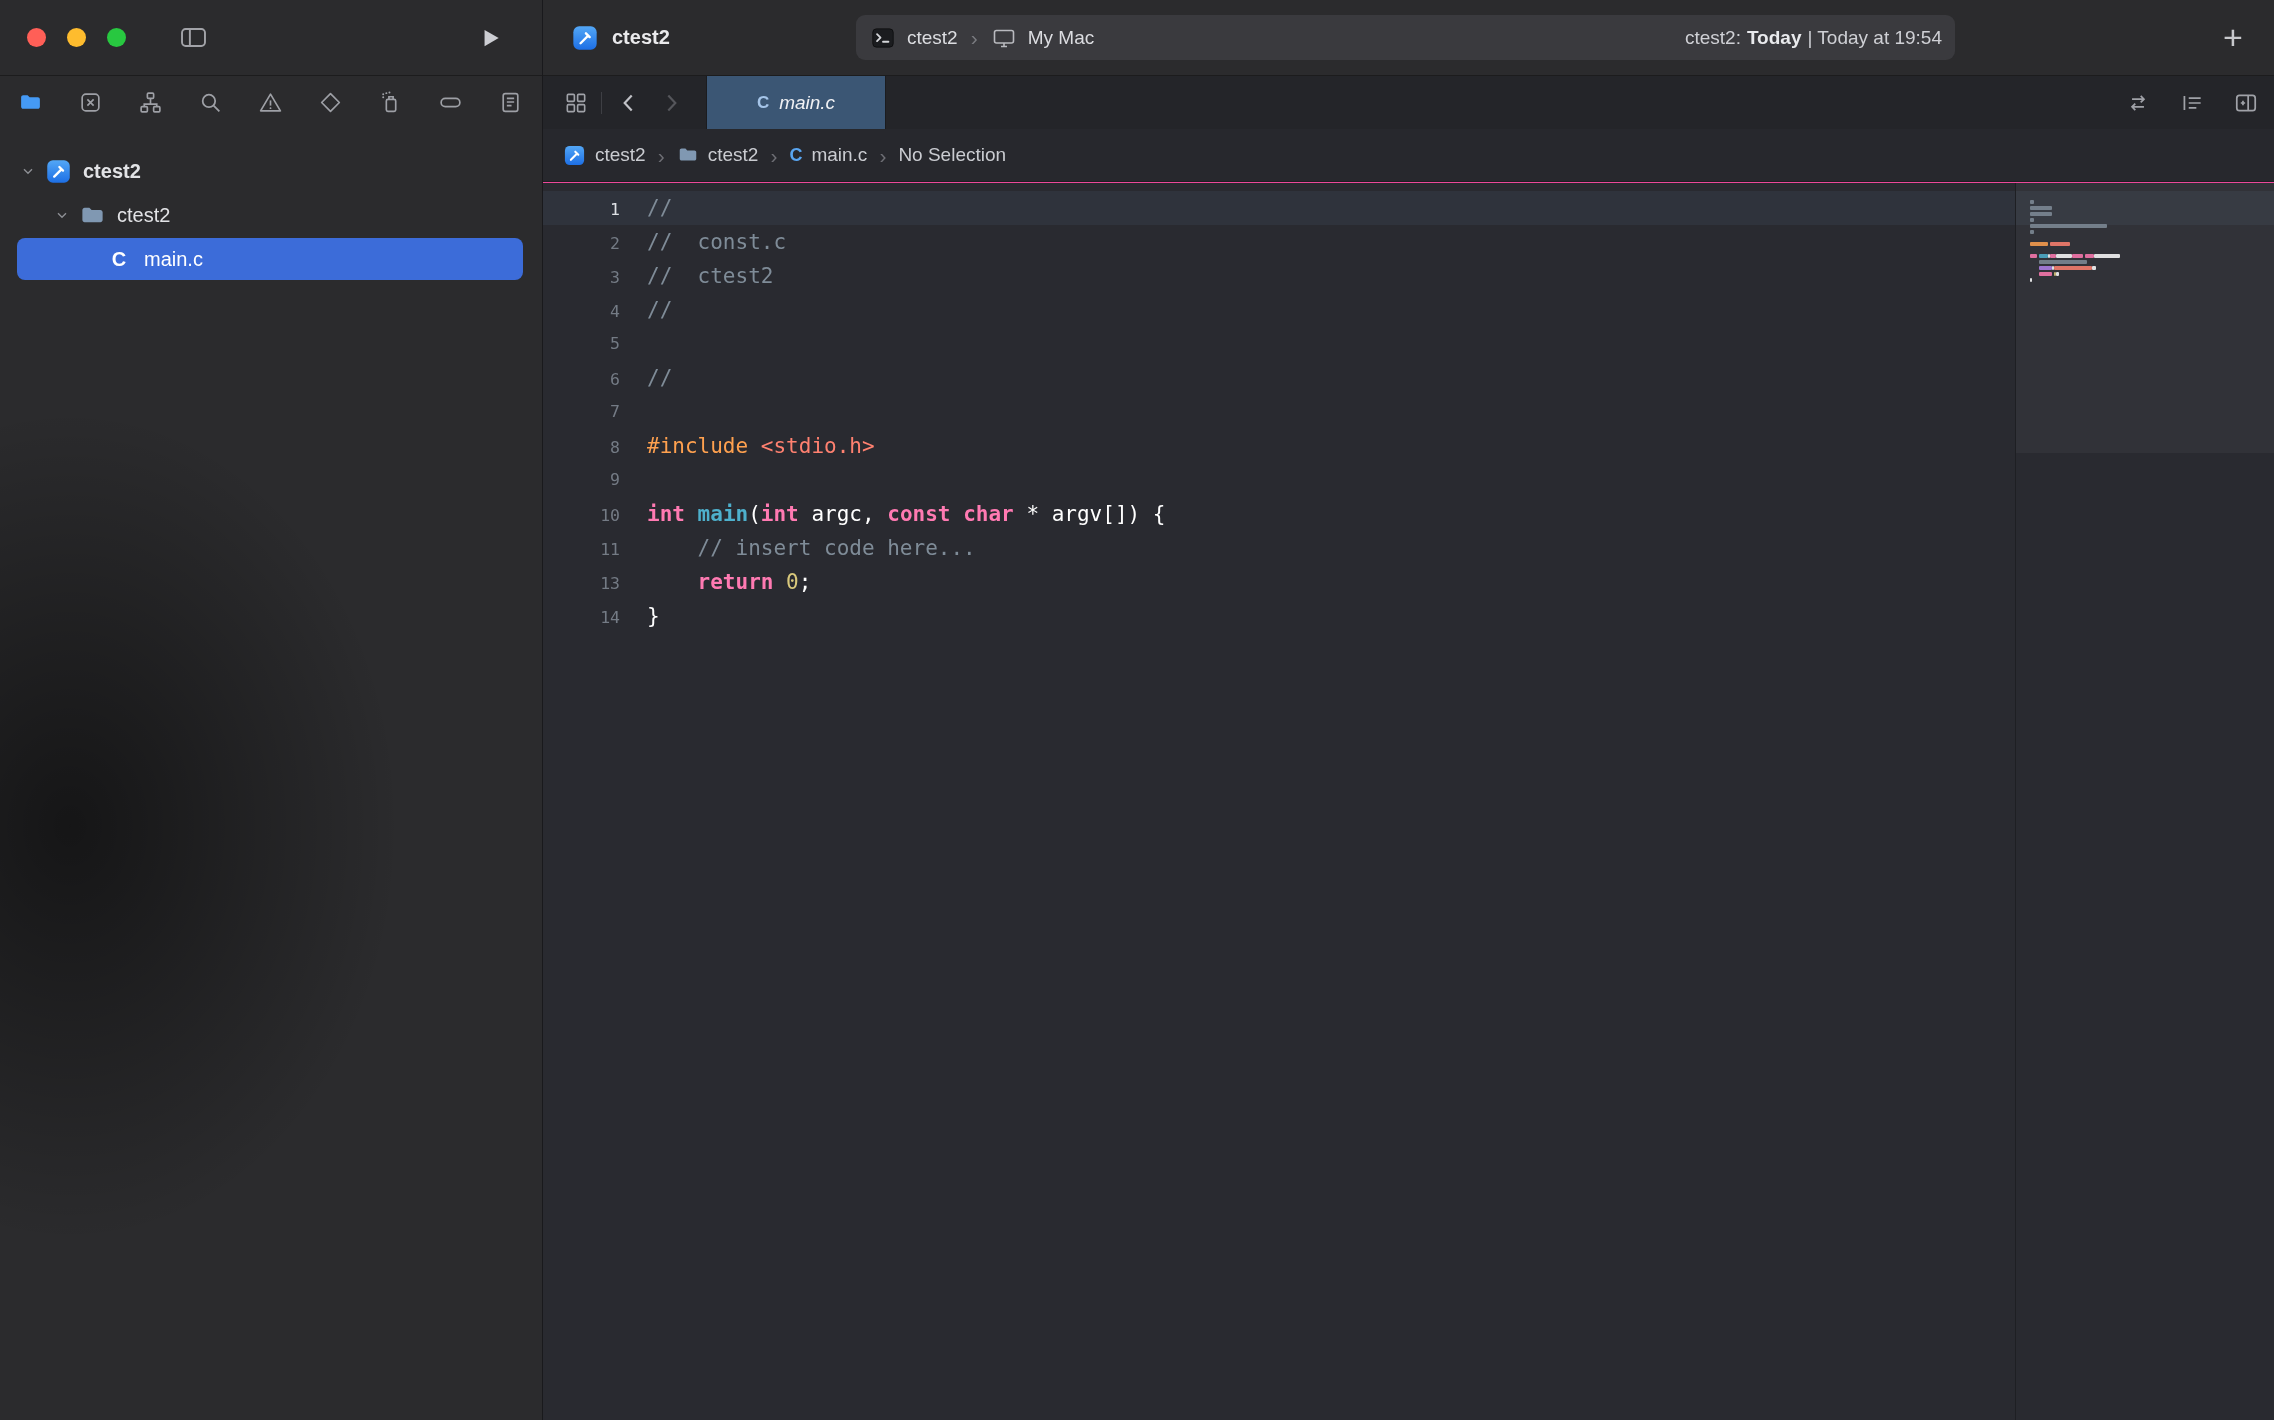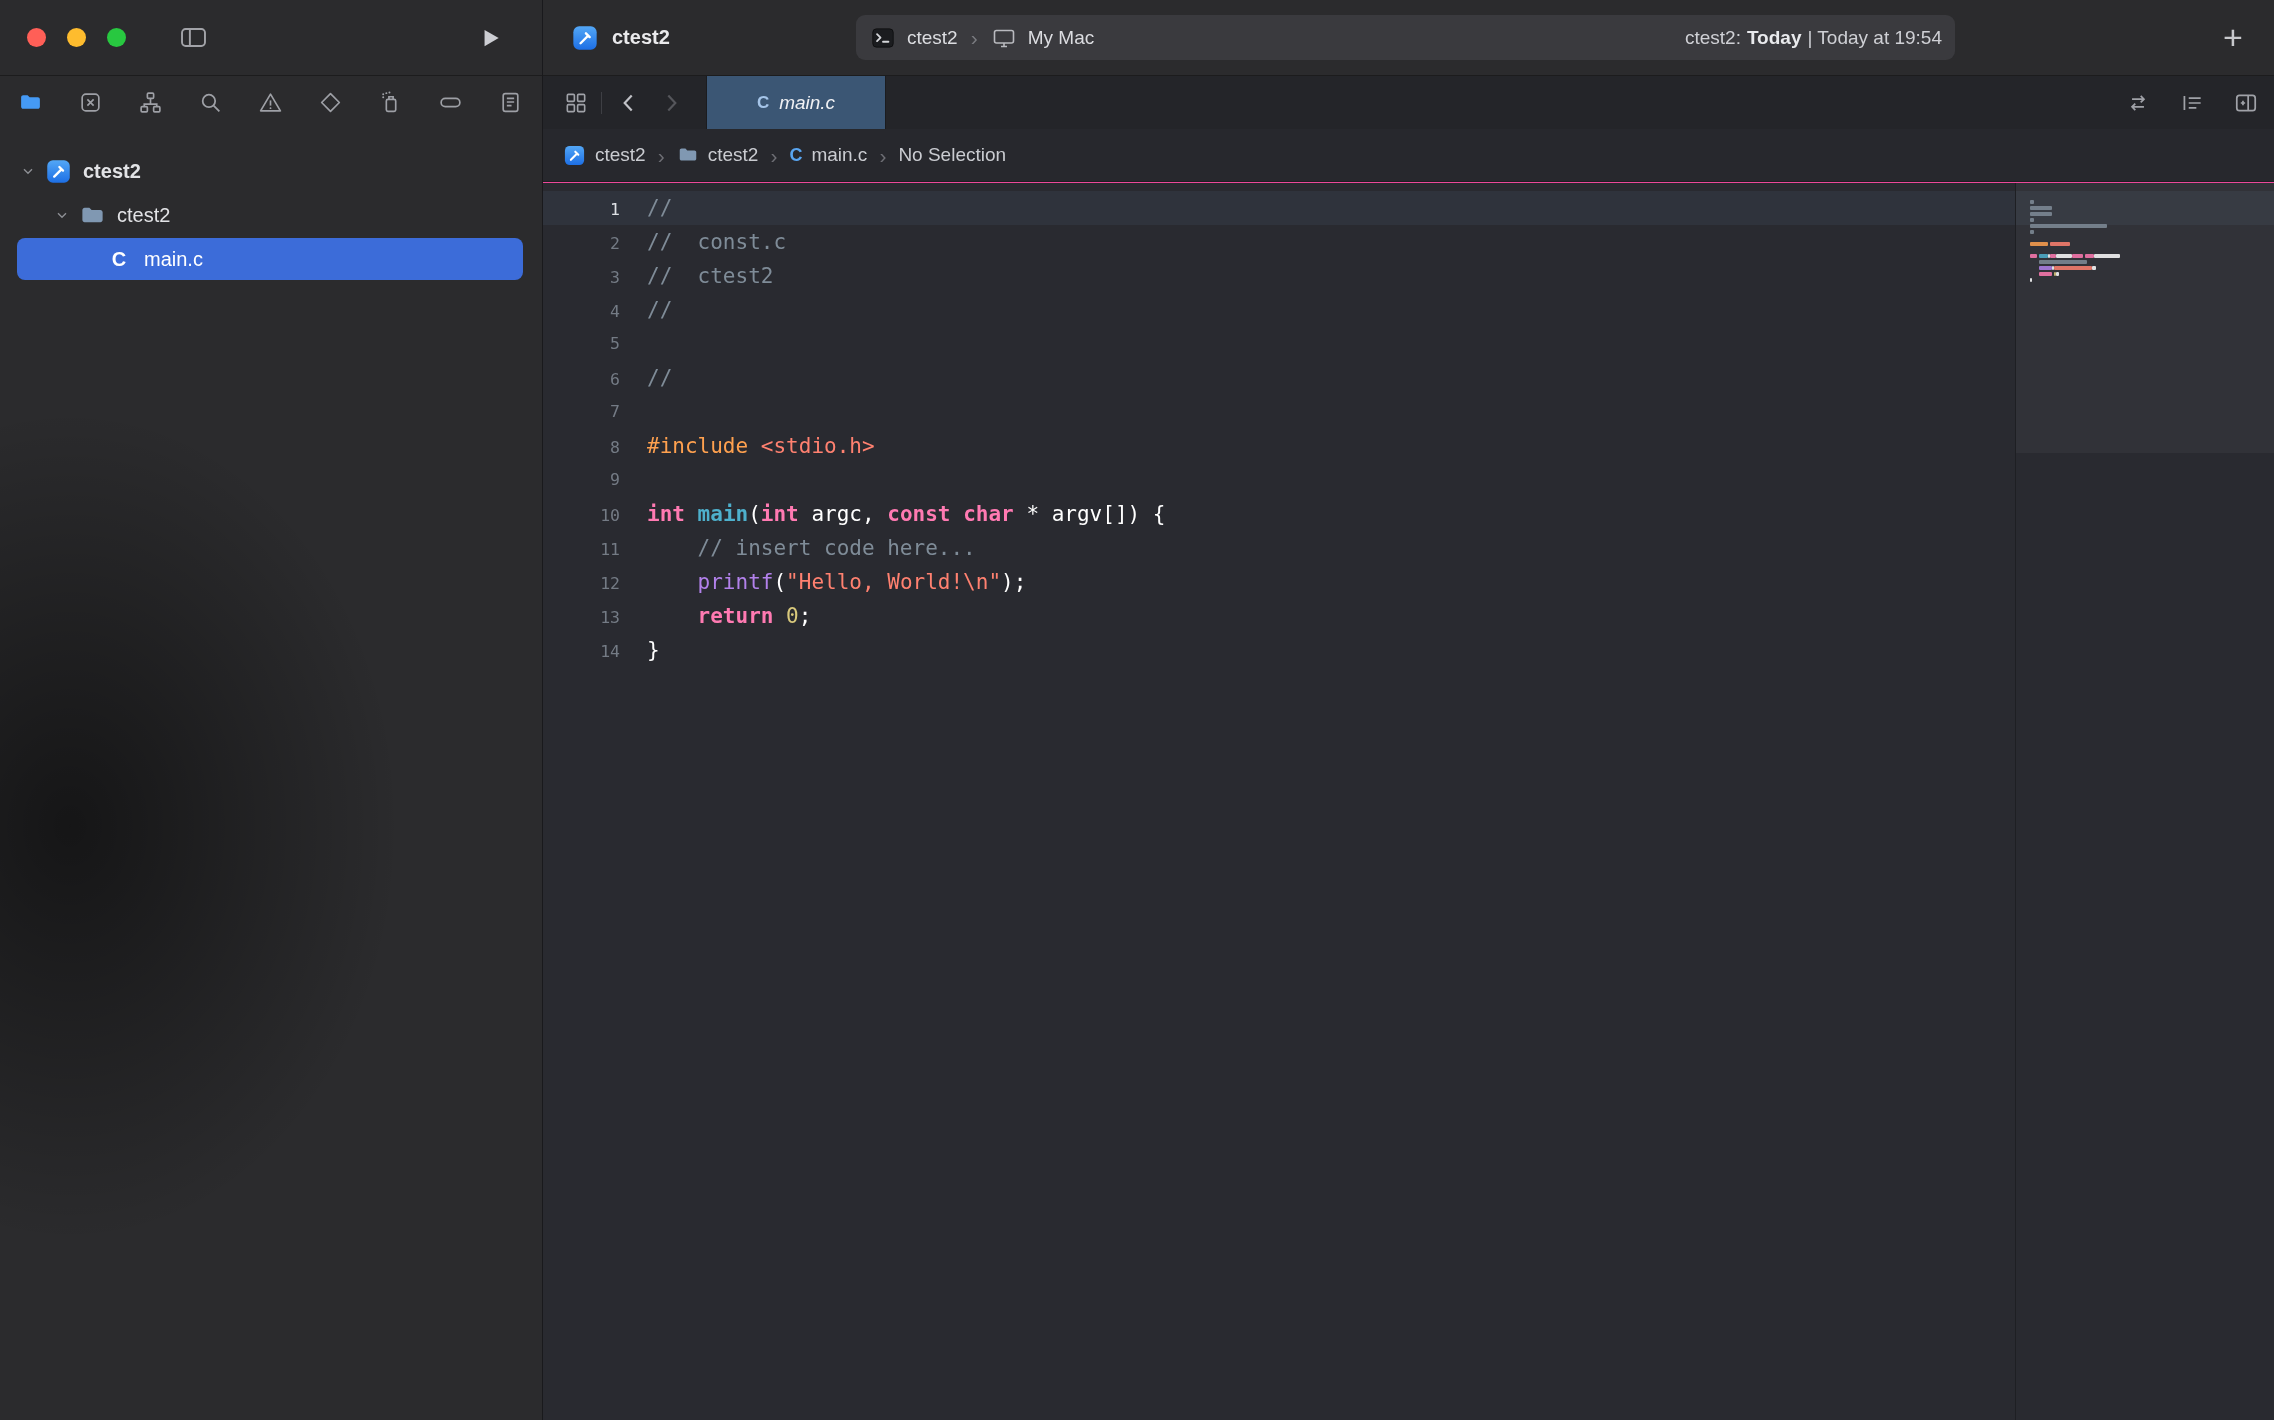--- a/index.html
+++ b/index.html
@@ -429,24 +429,20 @@
           </div>
           <div class="code-line">
             <span class="line-num">10</span>
             <span class="line-text"><span style="color: rgb(255, 122, 178); font-weight: bold;">int</span><span style="color: rgb(255, 255, 255);"> </span><span style="color: rgb(78, 176, 204); font-weight: bold;">main</span><span style="color: rgb(255, 255, 255);">(</span><span style="color: rgb(255, 122, 178); font-weight: bold;">int</span><span style="color: rgb(255, 255, 255);"> argc, </span><span style="color: rgb(255, 122, 178); font-weight: bold;">const</span><span style="color: rgb(255, 255, 255);"> </span><span style="color: rgb(255, 122, 178); font-weight: bold;">char</span><span style="color: rgb(255, 255, 255);"> * argv[]) {</span></span>
           </div>
           <div class="code-line">
             <span class="line-num">11</span>
             <span class="line-text"><span style="color: rgb(255, 255, 255);">    </span><span style="color: rgb(127, 140, 152);">// insert code here...</span></span>
           </div>
           <div class="code-line">
-            <span class="line-num">12</span>
-            <span class="line-text"><span style="color: rgb(255, 255, 255);">    </span><span style="color: rgb(178, 129, 235);">printf</span><span style="color: rgb(255, 255, 255);">(</span><span style="color: rgb(255, 129, 112);">"Hello, World!\n"</span><span style="color: rgb(255, 255, 255);">);</span></span>
-          </div>
-          <div class="code-line">
             <span class="line-num">13</span>
             <span class="line-text"><span style="color: rgb(255, 255, 255);">    </span><span style="color: rgb(255, 122, 178); font-weight: bold;">return</span><span style="color: rgb(255, 255, 255);"> </span><span style="color: rgb(217, 201, 124);">0</span><span style="color: rgb(255, 255, 255);">;</span></span>
           </div>
           <div class="code-line">
             <span class="line-num">14</span>
             <span class="line-text"><span style="color: rgb(255, 255, 255);">}</span></span>
           </div>
         </div>
       <div class="minimap">
         <div class="mm-visible"></div>

